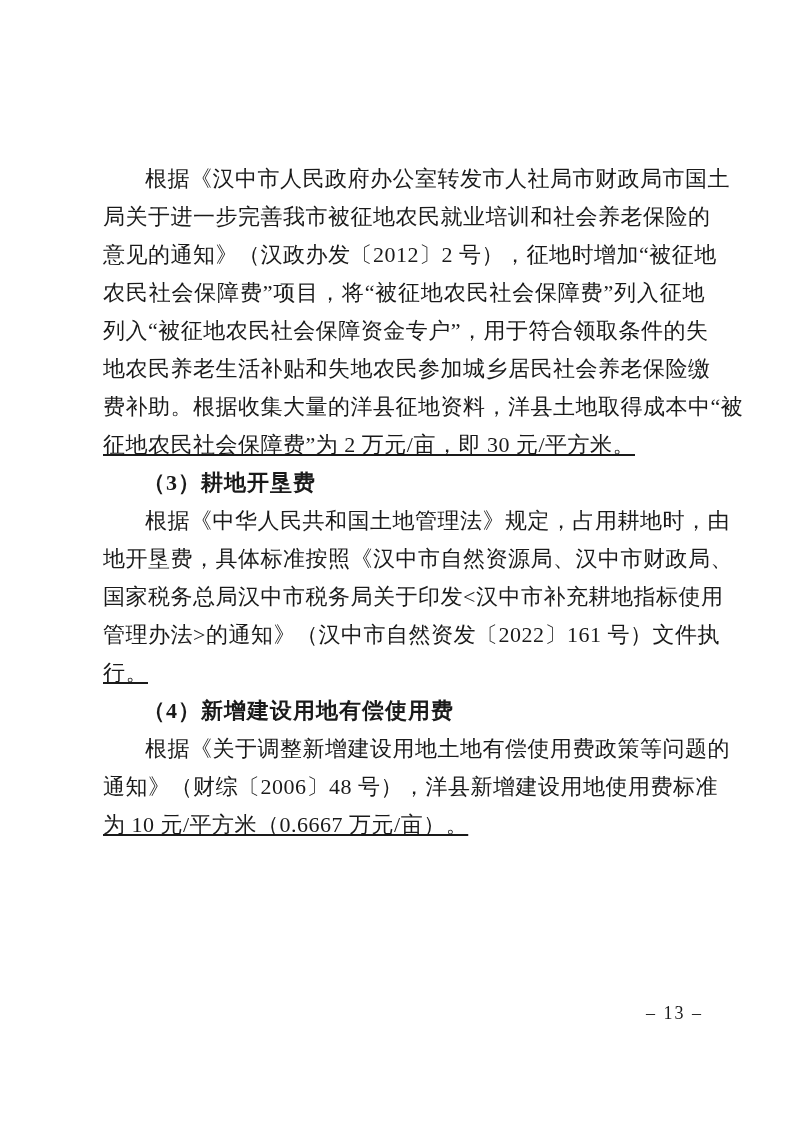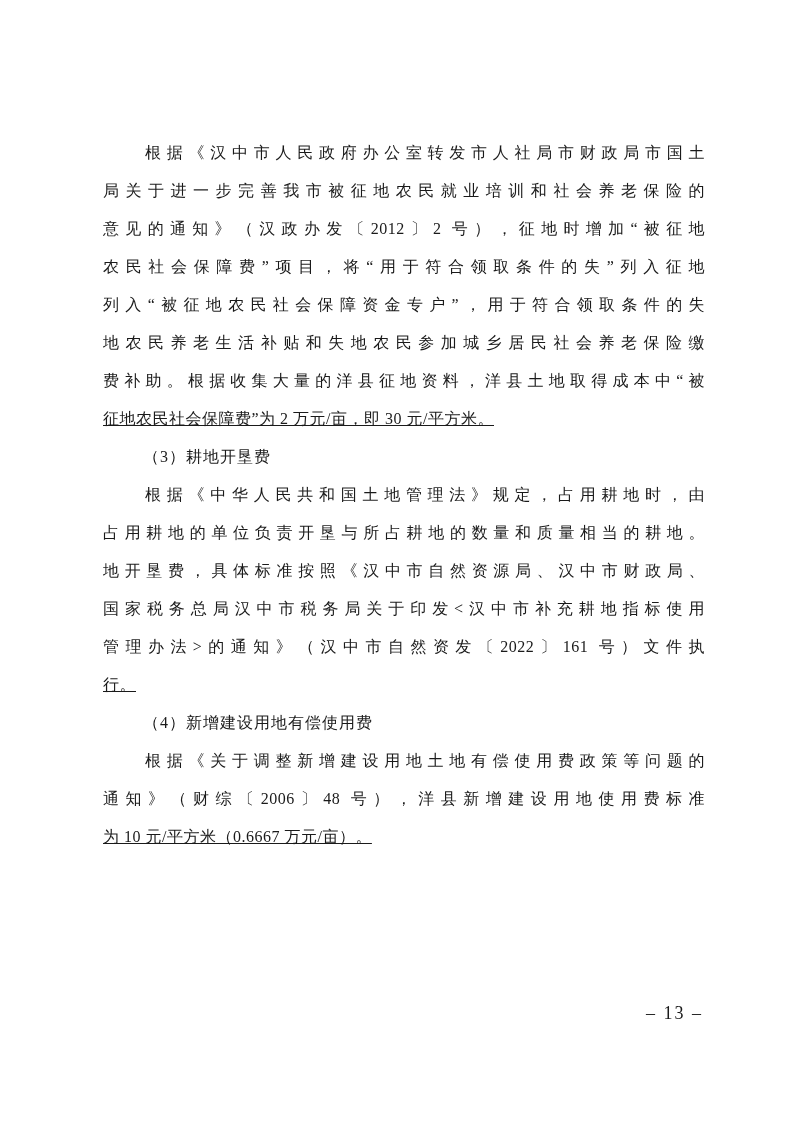--- a/index.html
+++ b/index.html
@@ -16,41 +16,41 @@
   .page {
     position: relative;
     width: 793px;
     height: 1122px;
     background: #ffffff;
     overflow: hidden;
   }
   .body-text {
     position: absolute;
     left: 103px;
-    top: 134px;
+    top: 160px;
     width: 602px;
-    font-size: 16px;
+    font-size: 22px;
     line-height: 38px;
     letter-spacing: 0.5px;
   }
   .line {
     white-space: nowrap;
     text-align: justify;
     text-align-last: justify;
     height: 38px;
   }
   .line.first {
     padding-left: 42px;
   }
   .line.last {
     text-align-last: left;
     text-decoration: underline;
   }
   .line.heading {
-    font-weight: normal;
+    font-weight: bold;
     text-align-last: left;
     padding-left: 40px;
     letter-spacing: 1px;
   }
   .page-number {
     position: absolute;
     top: 999px;
     right: 90px;
     font-size: 18px;
     line-height: 28px;
@@ -60,28 +60,27 @@
   }
 </style>
 </head>
 <body>
 
 <div class="page">
   <div class="body-text">
       <div class="line first">根据《汉中市人民政府办公室转发市人社局市财政局市国土</div>
       <div class="line">局关于进一步完善我市被征地农民就业培训和社会养老保险的</div>
       <div class="line">意见的通知》（汉政办发〔2012〕2 号），征地时增加“被征地</div>
-      <div class="line">农民社会保障费”项目，将“用于符合领取条件的失”列入征地</div>
+      <div class="line">农民社会保障费”项目，将“被征地农民社会保障费”列入征地</div>
       <div class="line">列入“被征地农民社会保障资金专户”，用于符合领取条件的失</div>
       <div class="line">地农民养老生活补贴和失地农民参加城乡居民社会养老保险缴</div>
       <div class="line">费补助。根据收集大量的洋县征地资料，洋县土地取得成本中“被</div>
       <div class="line last">征地农民社会保障费”为 2 万元/亩，即 30 元/平方米。</div>
       <div class="line heading">（3）耕地开垦费</div>
       <div class="line first">根据《中华人民共和国土地管理法》规定，占用耕地时，由</div>
-      <div class="line">占用耕地的单位负责开垦与所占耕地的数量和质量相当的耕地。</div>
       <div class="line">地开垦费，具体标准按照《汉中市自然资源局、汉中市财政局、</div>
       <div class="line">国家税务总局汉中市税务局关于印发&lt;汉中市补充耕地指标使用</div>
       <div class="line">管理办法&gt;的通知》（汉中市自然资发〔2022〕161 号）文件执</div>
       <div class="line last">行。</div>
       <div class="line heading">（4）新增建设用地有偿使用费</div>
       <div class="line first">根据《关于调整新增建设用地土地有偿使用费政策等问题的</div>
       <div class="line">通知》（财综〔2006〕48 号），洋县新增建设用地使用费标准</div>
       <div class="line last">为 10 元/平方米（0.6667 万元/亩）。</div>
     </div>
   <div class="page-number">– 13 –</div>

